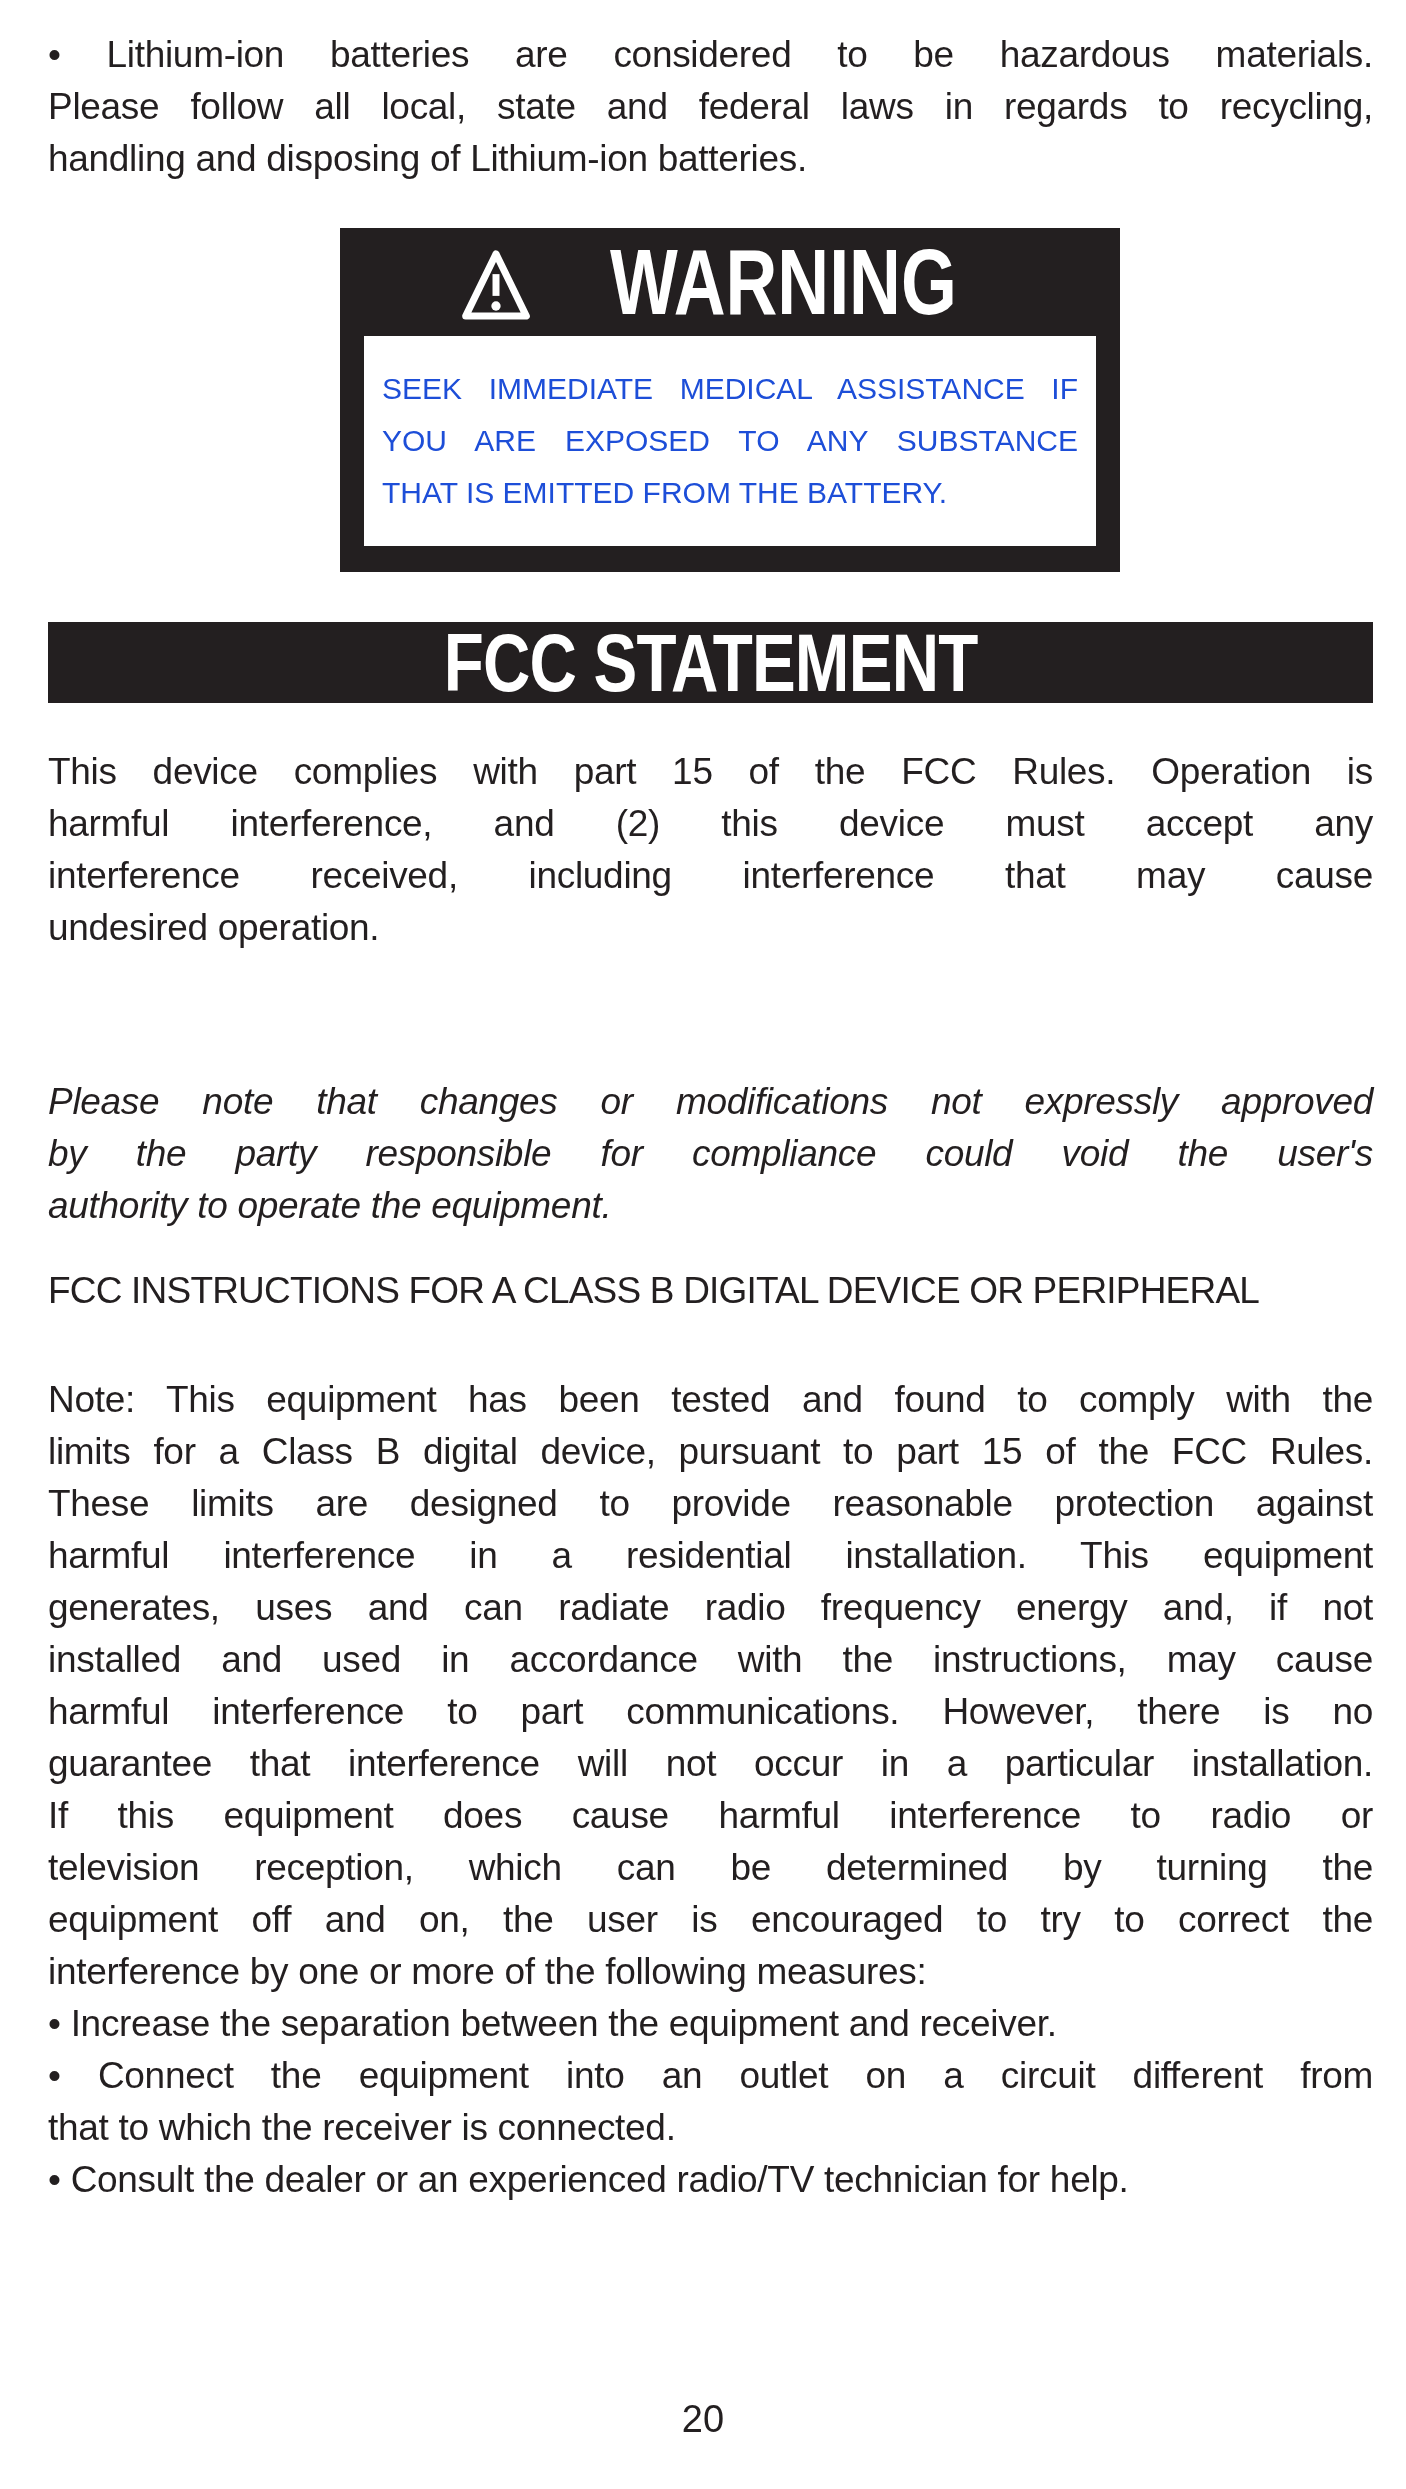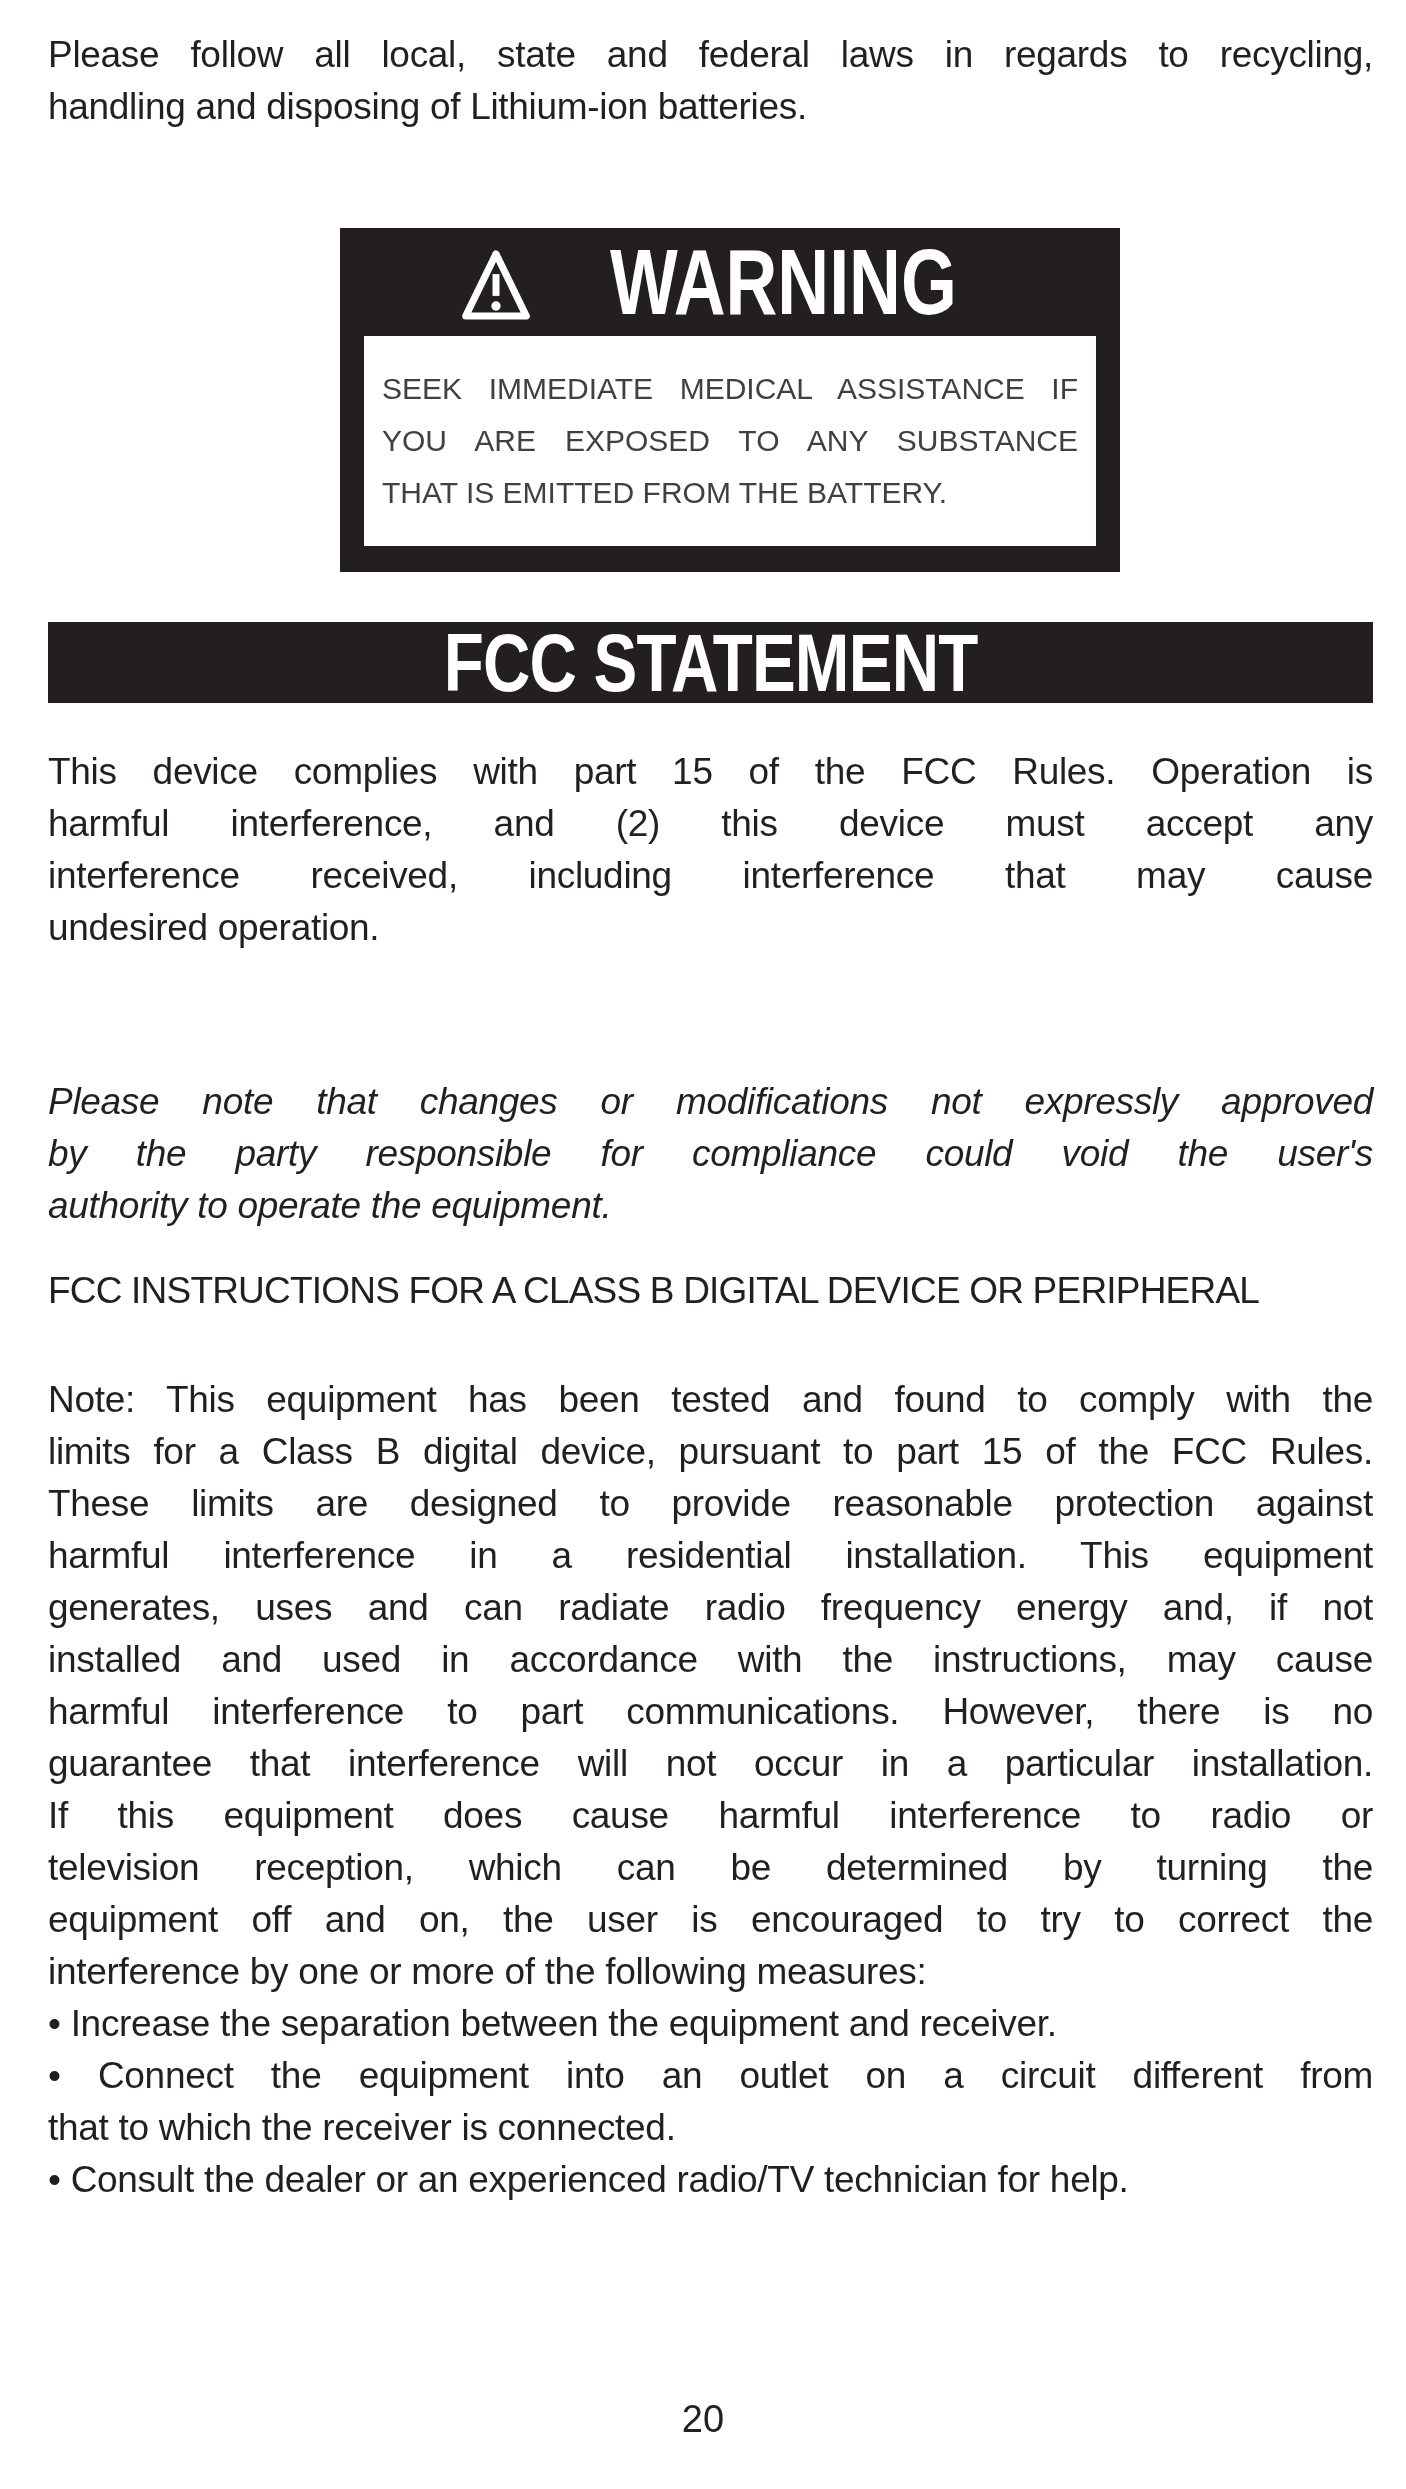--- a/index.html
+++ b/index.html
@@ -22,21 +22,21 @@
   .warn-head {
     height:108px; display:flex; align-items:center; justify-content:center; gap:30px;margin-left:7px;
   }
   .warn-icon { width:70px; height:76px; margin-top:6px; flex:0 0 auto; }
   .warn-title {
     display:inline-block; color:#ffffff; font-weight:bold; font-size:92px;
     transform:scaleX(0.78); transform-origin:center; white-space:nowrap;
   }
   .warn-inner {
     position:absolute; left:24px; right:24px; top:108px; bottom:26px;
-    background:#ffffff; color:#404040;
+    background:#ffffff; color:#1d4ed8;
     display:flex; flex-direction:column; justify-content:center;
     padding:0 18px; font-size:30px; line-height:52px; letter-spacing:0;
   }
 
   
   .fccbar {
     position:absolute; left:48px; top:622px; width:1325px; height:81px;
     background:#231f20; display:flex; align-items:center; justify-content:center;
   }
   .fccbar-title {
@@ -56,20 +56,21 @@
     position:absolute; left:0; top:2398px; width:100%;
     text-align:center; font-size:38px; letter-spacing:0;
   }
 </style>
 </head>
 <body>
 
 <div class="page">
 
   <section class="block intro">
+      <div class="line jl">• Lithium-ion batteries are considered to be hazardous materials.</div>
       <div class="line jl">Please follow all local, state and federal laws in regards to recycling,</div>
       <div class="line">handling and disposing of Lithium-ion batteries.</div>
     </section>
 
   <section class="warnbox">
     <div class="warn-head">
       <svg class="warn-icon" viewBox="0 0 90 96" xmlns="http://www.w3.org/2000/svg" aria-hidden="true">
         <path d="M45 8 L84 88 L6 88 Z" fill="none" stroke="#ffffff" stroke-width="9" stroke-linejoin="round"></path>
         <line x1="45" y1="34" x2="45" y2="62" stroke="#ffffff" stroke-width="9"></line>
         <circle cx="45" cy="75" r="6" fill="#ffffff"></circle>

